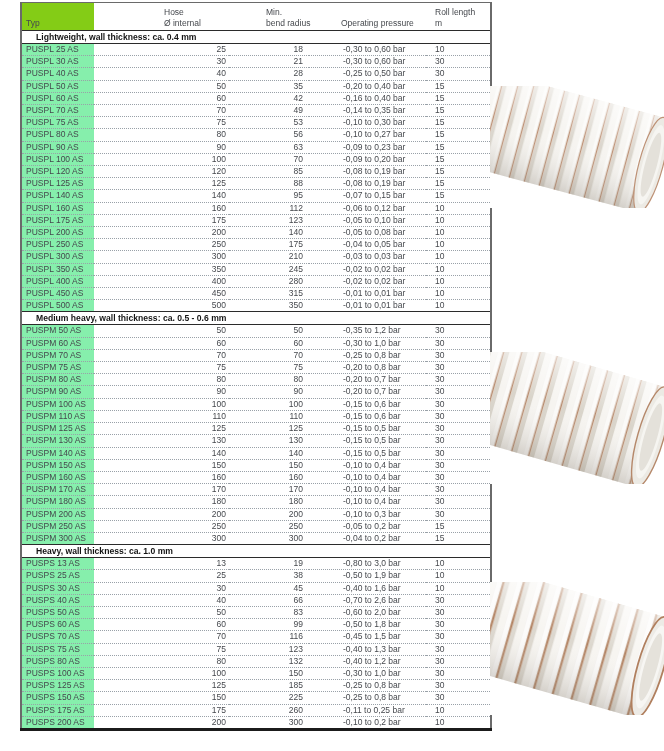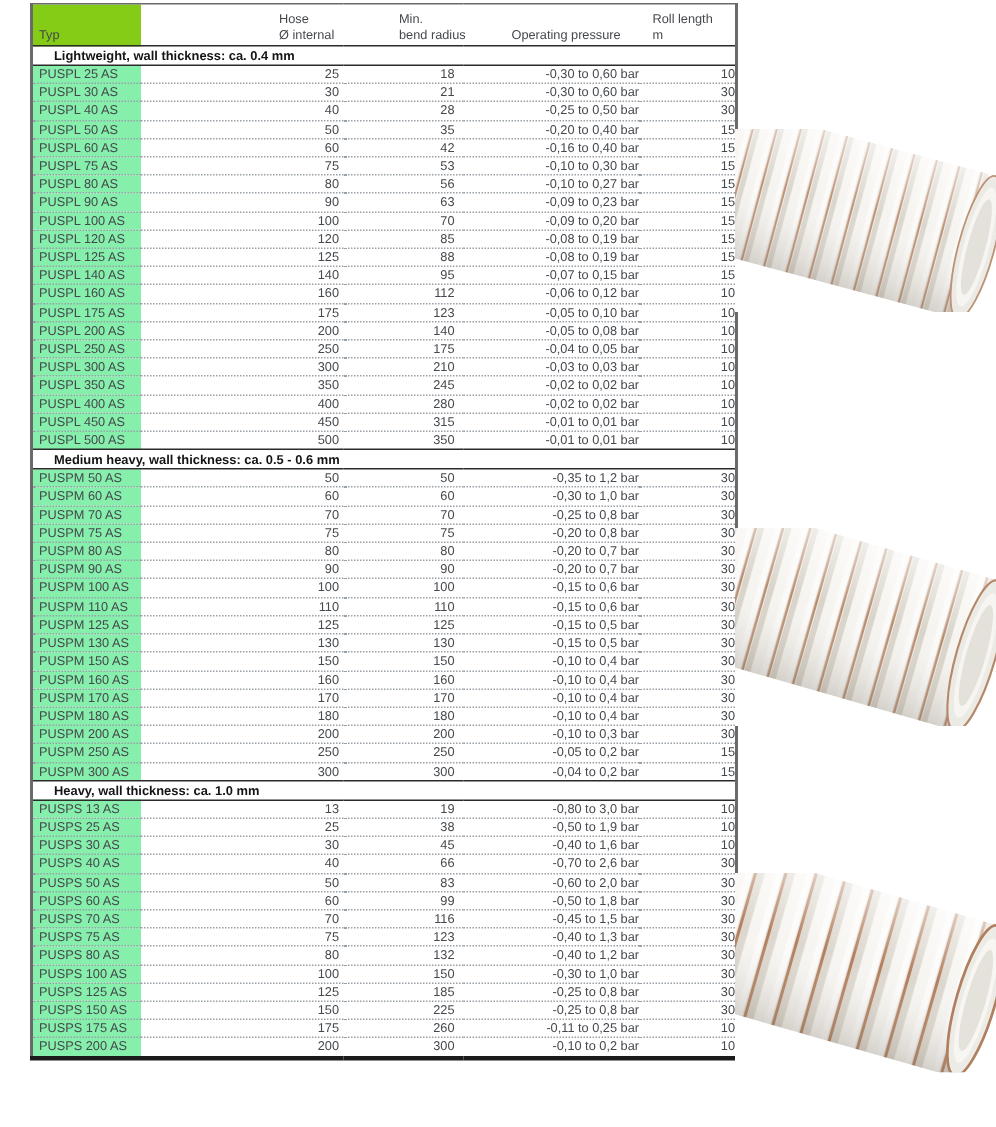--- a/index.html
+++ b/index.html
@@ -17,40 +17,40 @@
   }
   col.w-typ{width:73px;} col.w-int{width:135px;} col.w-rad{width:80px;}
   col.w-pres{width:117px;} col.w-roll{width:65px;}
 
   thead th {
     vertical-align:bottom; font-weight:normal; text-align:left;
     padding:2px 0 2px 0; border-bottom:1.5px solid #2b2b2b;
     line-height:10.5px; height:28px; color:#45484d; white-space:nowrap;
   }
   thead th.c-typ { background:#84cc16; padding-left:4px; }
-  thead th.c-int { padding-left:92px;margin-left:24px; }
+  thead th.c-int { padding-left:70px;margin-left:24px; }
   thead th.c-rad { padding-left:37px; }
   thead th.c-pres{ padding-left:32px; }
   thead th.c-roll{ padding-left:9px;  }
 
   tr.section-row td {
     font-weight:bold; color:#141414; font-size:8.6px;
     padding:1px 0 1px 14px; height:12px; line-height:10px;
     border-bottom:1.5px solid #2b2b2b; border-top:1.5px solid #2b2b2b;
     white-space:nowrap;
   }
   tr.data-row td {
     height:11.8px; line-height:11.2px; white-space:nowrap; overflow:visible;
   }
   tr.data-row + tr.data-row td { border-top:1px dotted #99a1a8; }
   td.c-typ  { background:#86efac; padding-left:4px; }
   td.c-int  { text-align:right; padding-right:3px;margin-left:34px; }
   td.c-rad  { text-align:right; padding-right:6px; }
-  td.c-pres { text-align:right;  padding-left:34px;margin-top:12px; }
-  td.c-roll { text-align:right;  padding-left:9px; }
+  td.c-pres { text-align:left;  padding-left:34px;margin-top:12px; }
+  td.c-roll { text-align:left;  padding-left:9px; }
 
   .photo {
     position:absolute; left:490px; width:174px; overflow:hidden;
     background:#ffffff;
   }
   .photo svg { display:block; }
   #photo-1 { top:86px;  height:122px; }
   #photo-2 { top:352px; height:132px; }
   #photo-3 { top:582px; height:133px; }
 </style>
@@ -122,20 +122,27 @@
           <td class="c-roll">15</td>
         </tr>
         <tr class="data-row">
           <td class="c-typ">PUSPL 60 AS</td>
           <td class="c-int">60</td>
           <td class="c-rad">42</td>
           <td class="c-pres">-0,16 to 0,40 bar</td>
           <td class="c-roll">15</td>
         </tr>
         <tr class="data-row">
+          <td class="c-typ">PUSPL 70 AS</td>
+          <td class="c-int">70</td>
+          <td class="c-rad">49</td>
+          <td class="c-pres">-0,14 to 0,35 bar</td>
+          <td class="c-roll">15</td>
+        </tr>
+        <tr class="data-row">
           <td class="c-typ">PUSPL 75 AS</td>
           <td class="c-int">75</td>
           <td class="c-rad">53</td>
           <td class="c-pres">-0,10 to 0,30 bar</td>
           <td class="c-roll">15</td>
         </tr>
         <tr class="data-row">
           <td class="c-typ">PUSPL 80 AS</td>
           <td class="c-int">80</td>
           <td class="c-rad">56</td>
@@ -303,20 +310,27 @@
           <td class="c-typ">PUSPM 125 AS</td>
           <td class="c-int">125</td>
           <td class="c-rad">125</td>
           <td class="c-pres">-0,15 to 0,5 bar</td>
           <td class="c-roll">30</td>
         </tr>
         <tr class="data-row">
           <td class="c-typ">PUSPM 130 AS</td>
           <td class="c-int">130</td>
           <td class="c-rad">130</td>
+          <td class="c-pres">-0,15 to 0,5 bar</td>
+          <td class="c-roll">30</td>
+        </tr>
+        <tr class="data-row">
+          <td class="c-typ">PUSPM 140 AS</td>
+          <td class="c-int">140</td>
+          <td class="c-rad">140</td>
           <td class="c-pres">-0,15 to 0,5 bar</td>
           <td class="c-roll">30</td>
         </tr>
         <tr class="data-row">
           <td class="c-typ">PUSPM 150 AS</td>
           <td class="c-int">150</td>
           <td class="c-rad">150</td>
           <td class="c-pres">-0,10 to 0,4 bar</td>
           <td class="c-roll">30</td>
         </tr>

